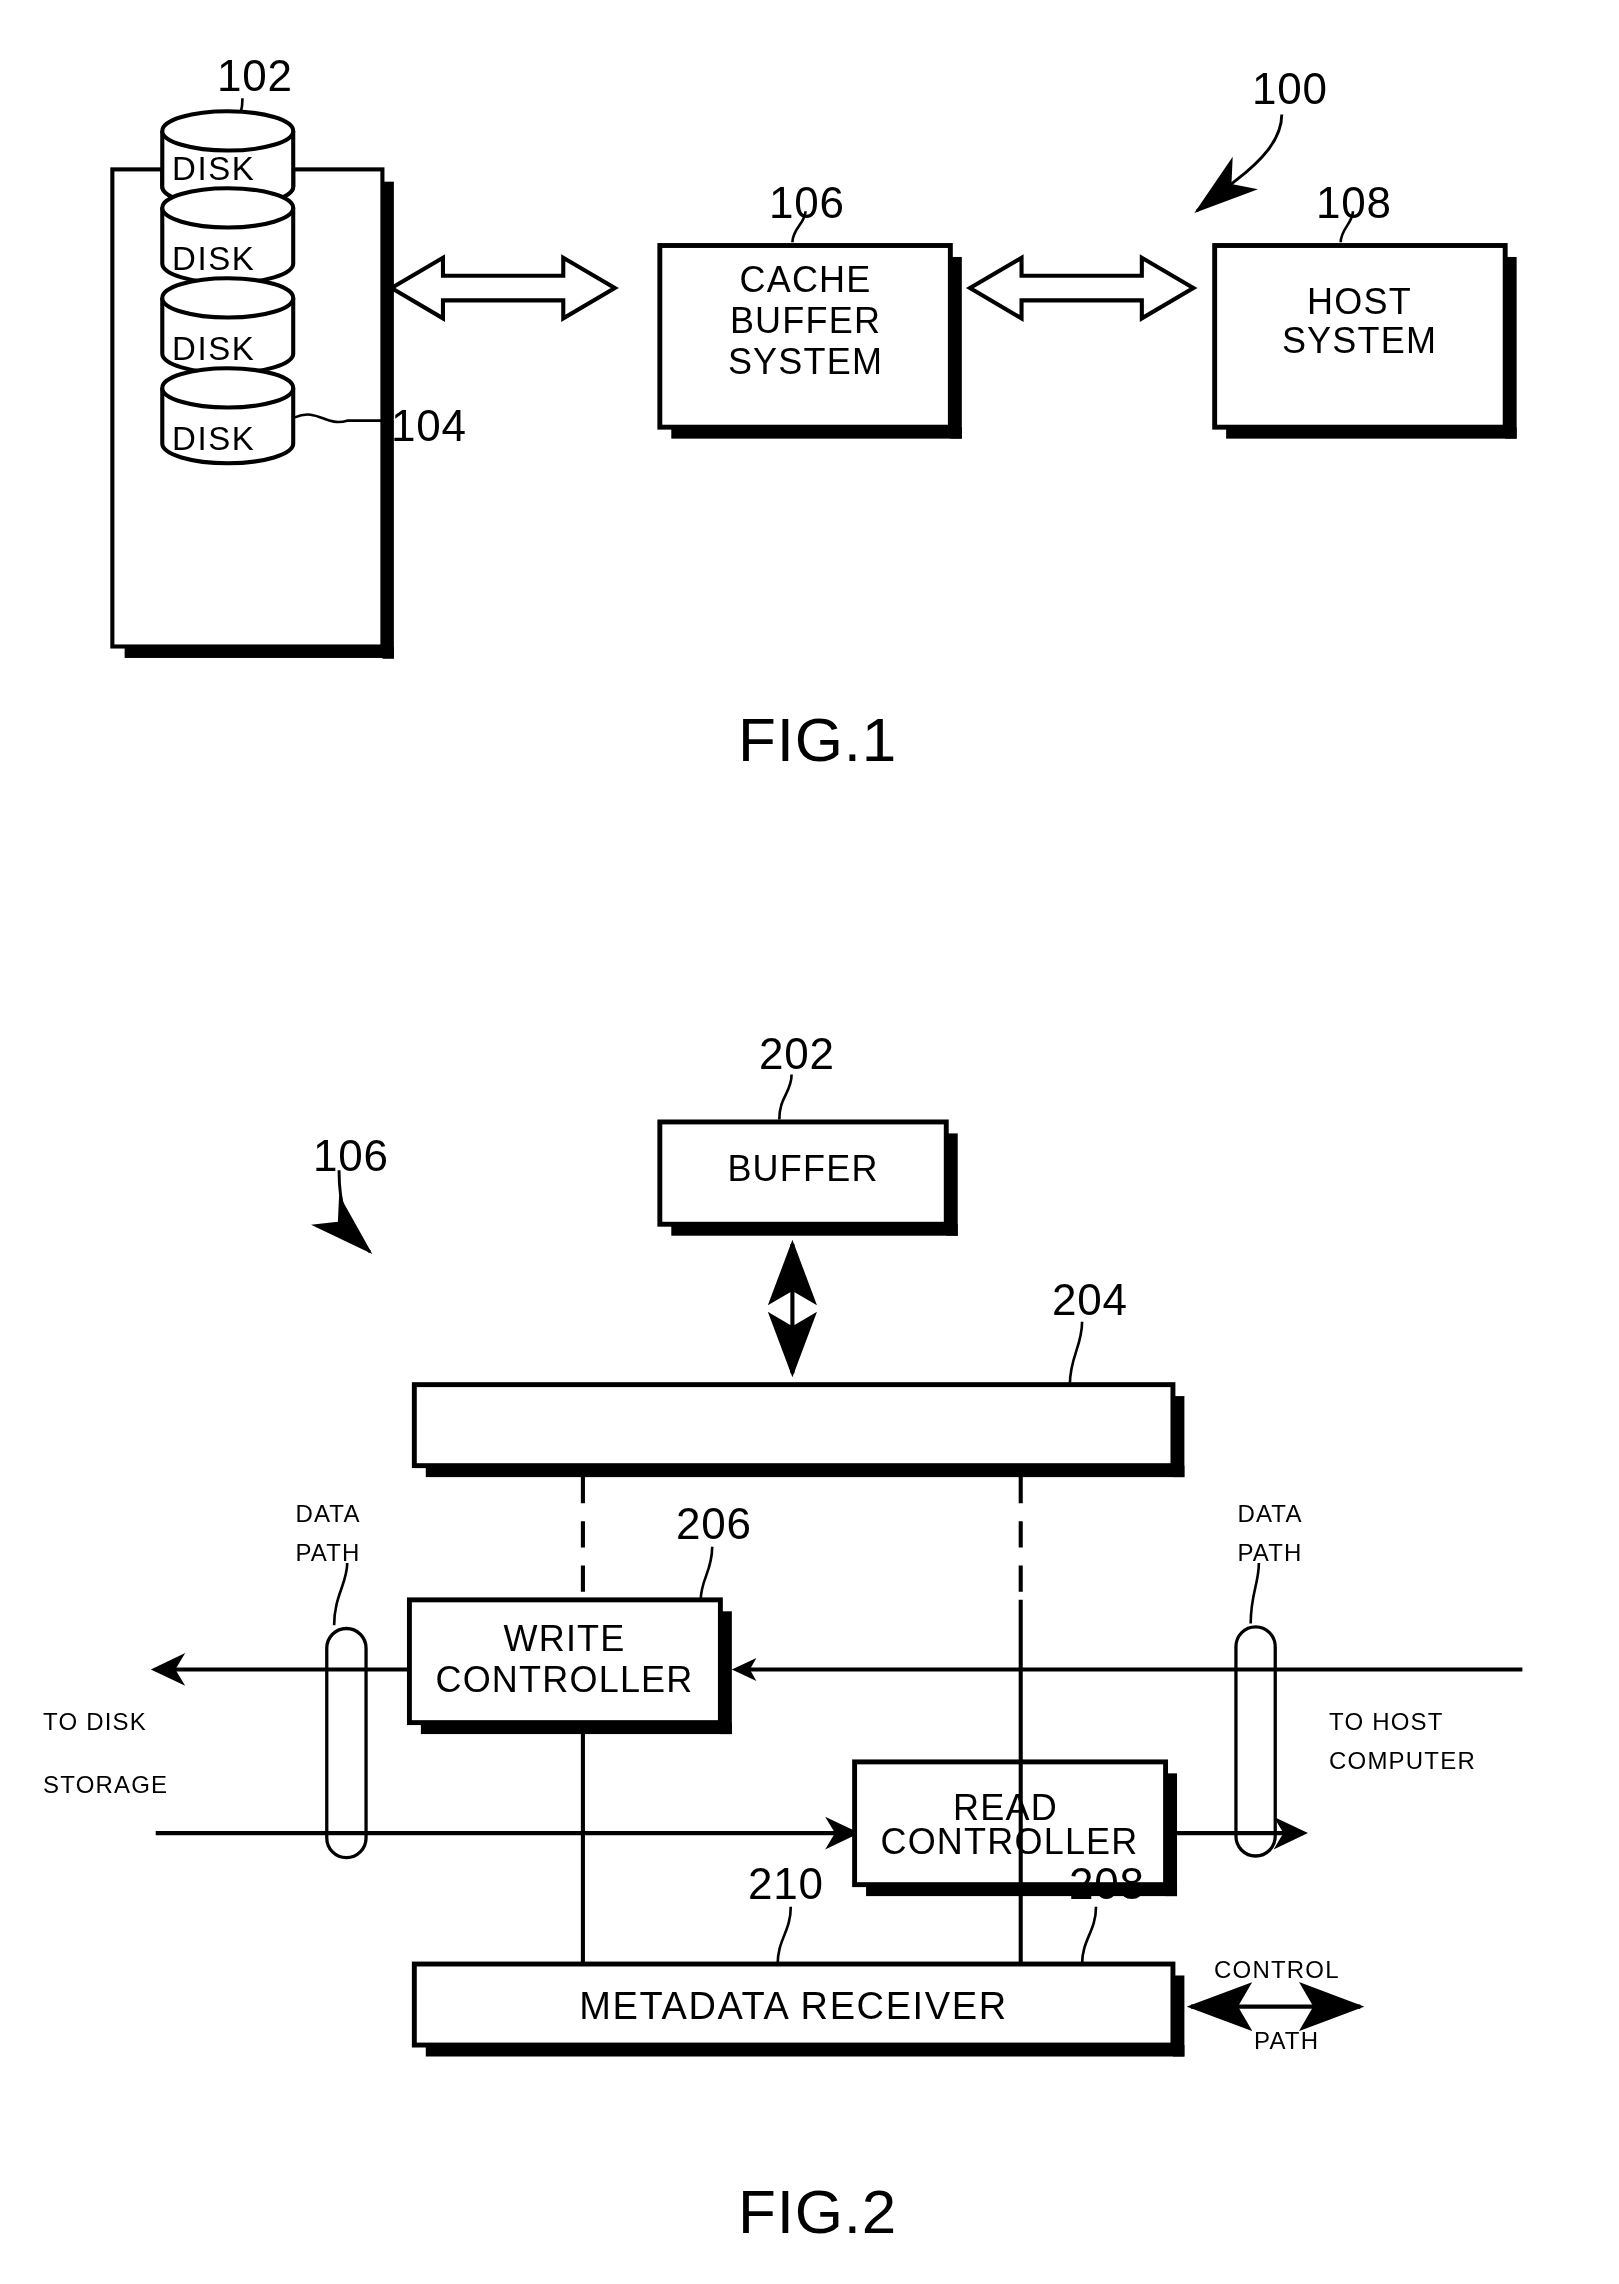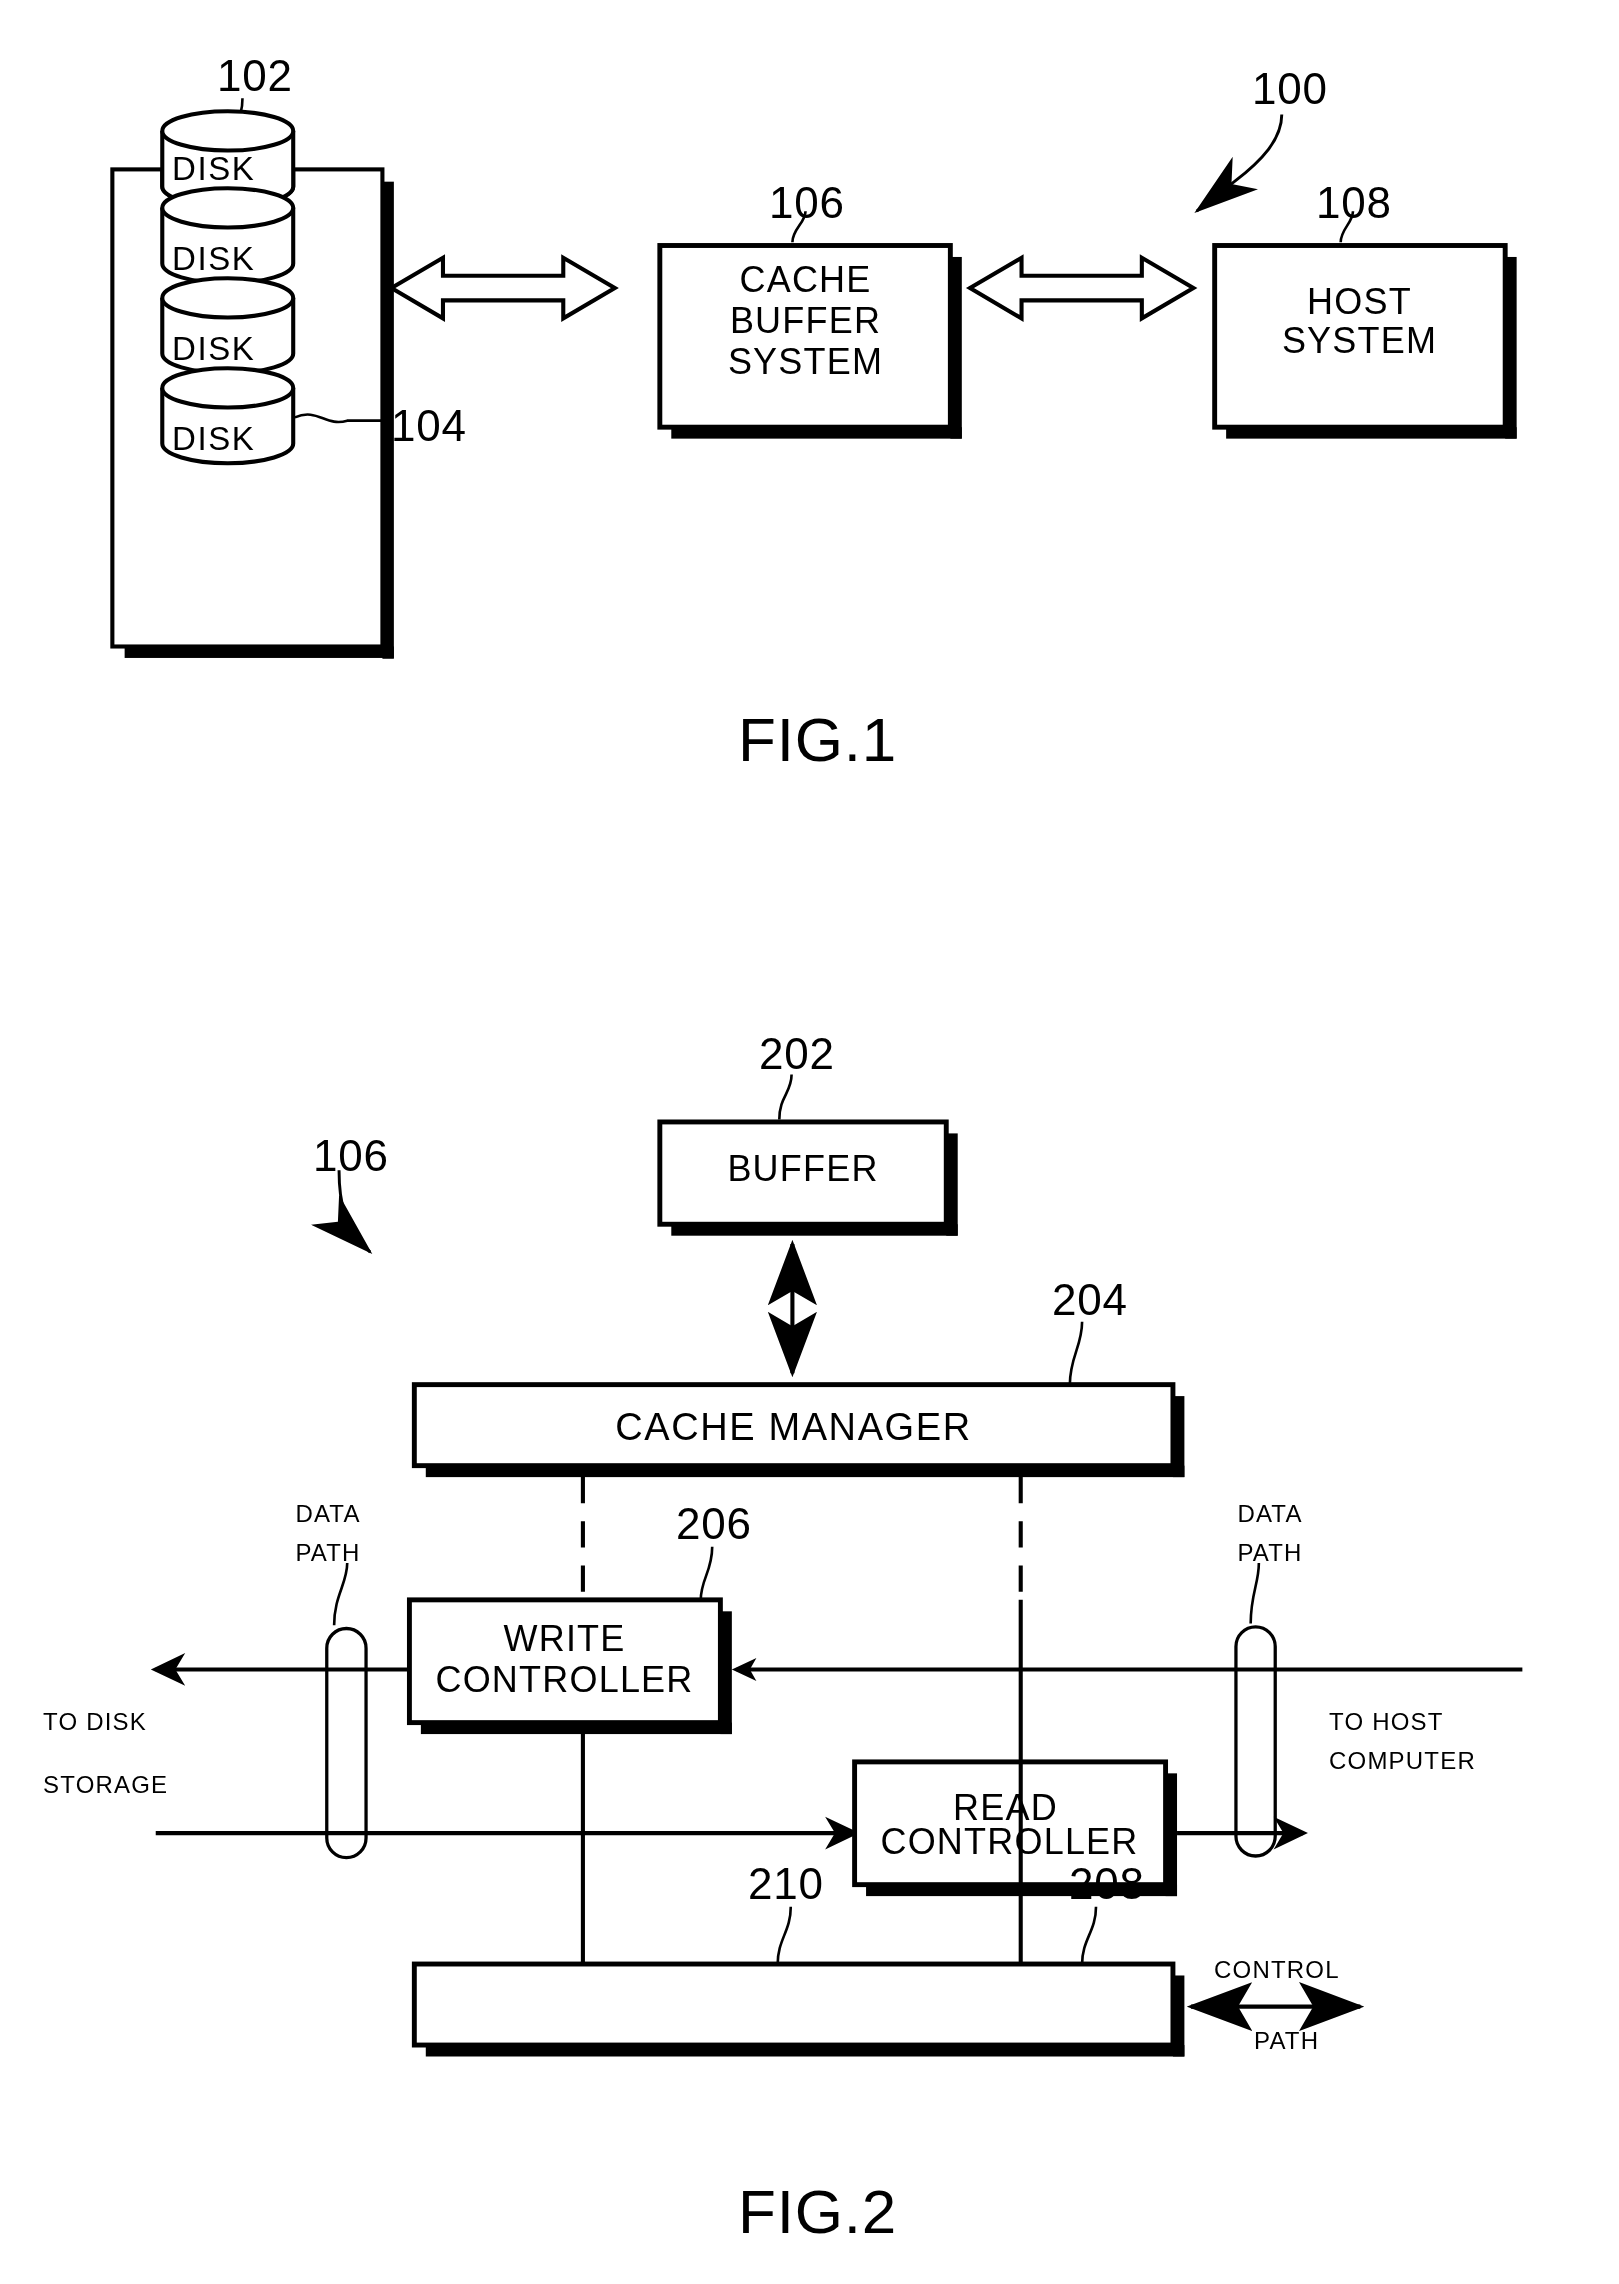--- a/index.html
+++ b/index.html
@@ -215,21 +215,20 @@
   <div class="lbl figtitle" style="left:702px; top:705px;">FIG.1</div>
 
   <div class="lbl ref" style="left:759px; top:1029px;">202</div>
 
   <div class="lbl boxlabel" style="left:660px; top:1149px; width:286px;">BUFFER</div>
 
   <div class="lbl ref" style="left:313px; top:1131px;">106</div>
 
   <div class="lbl ref" style="left:1052px; top:1275px;">204</div>
 
-  <div class="lbl centerbar-label" style="left:414px; top:1406px; width:759px; text-align:center;">CACHE MANAGER</div>
 
   <div class="lbl sidelabel" style="left:246px; top:1501px; width:164px;">DATA</div>
   <div class="lbl sidelabel" style="left:246px; top:1540px; width:164px;">PATH</div>
 
   <div class="lbl ref" style="left:676px; top:1499px;">206</div>
 
   <div class="lbl boxlabel" style="left:409px; top:1619px; width:311px;">WRITE</div>
   <div class="lbl boxlabel" style="left:409px; top:1660px; width:311px;">CONTROLLER</div>
 
   <div class="lbl sidelabel" style="left:43px; top:1709px; width:237px; text-align:left;">TO DISK</div>
@@ -241,20 +240,21 @@
   <div class="lbl sidelabel" style="left:1329px; top:1709px; width:270px; text-align:left;">TO HOST</div>
   <div class="lbl sidelabel" style="left:1329px; top:1748px; width:286px; text-align:left;">COMPUTER</div>
 
   <div class="lbl boxlabel" style="left:850px; top:1781px; width:311px;margin-top:7px;">READ</div>
   <div class="lbl boxlabel" style="left:854px; top:1822px; width:311px;">CONTROLLER</div>
 
   <div class="lbl ref" style="left:748px; top:1859px;">210</div>
 
   <div class="lbl ref" style="left:1069px; top:1859px;">208</div>
 
+  <div class="lbl centerbar-label" style="left:414px; top:1985px; width:759px; text-align:center;">METADATA RECEIVER</div>
 
   <div class="lbl sidelabel" style="left:1214px; top:1957px; width:213px; text-align:left;">CONTROL</div>
   <div class="lbl sidelabel" style="left:1254px; top:2028px; width:213px; text-align:left;">PATH</div>
 
   <div class="lbl figtitle" style="left:702px; top:2177px;">FIG.2</div>
 
 </div>
 
 
 </body></html>

